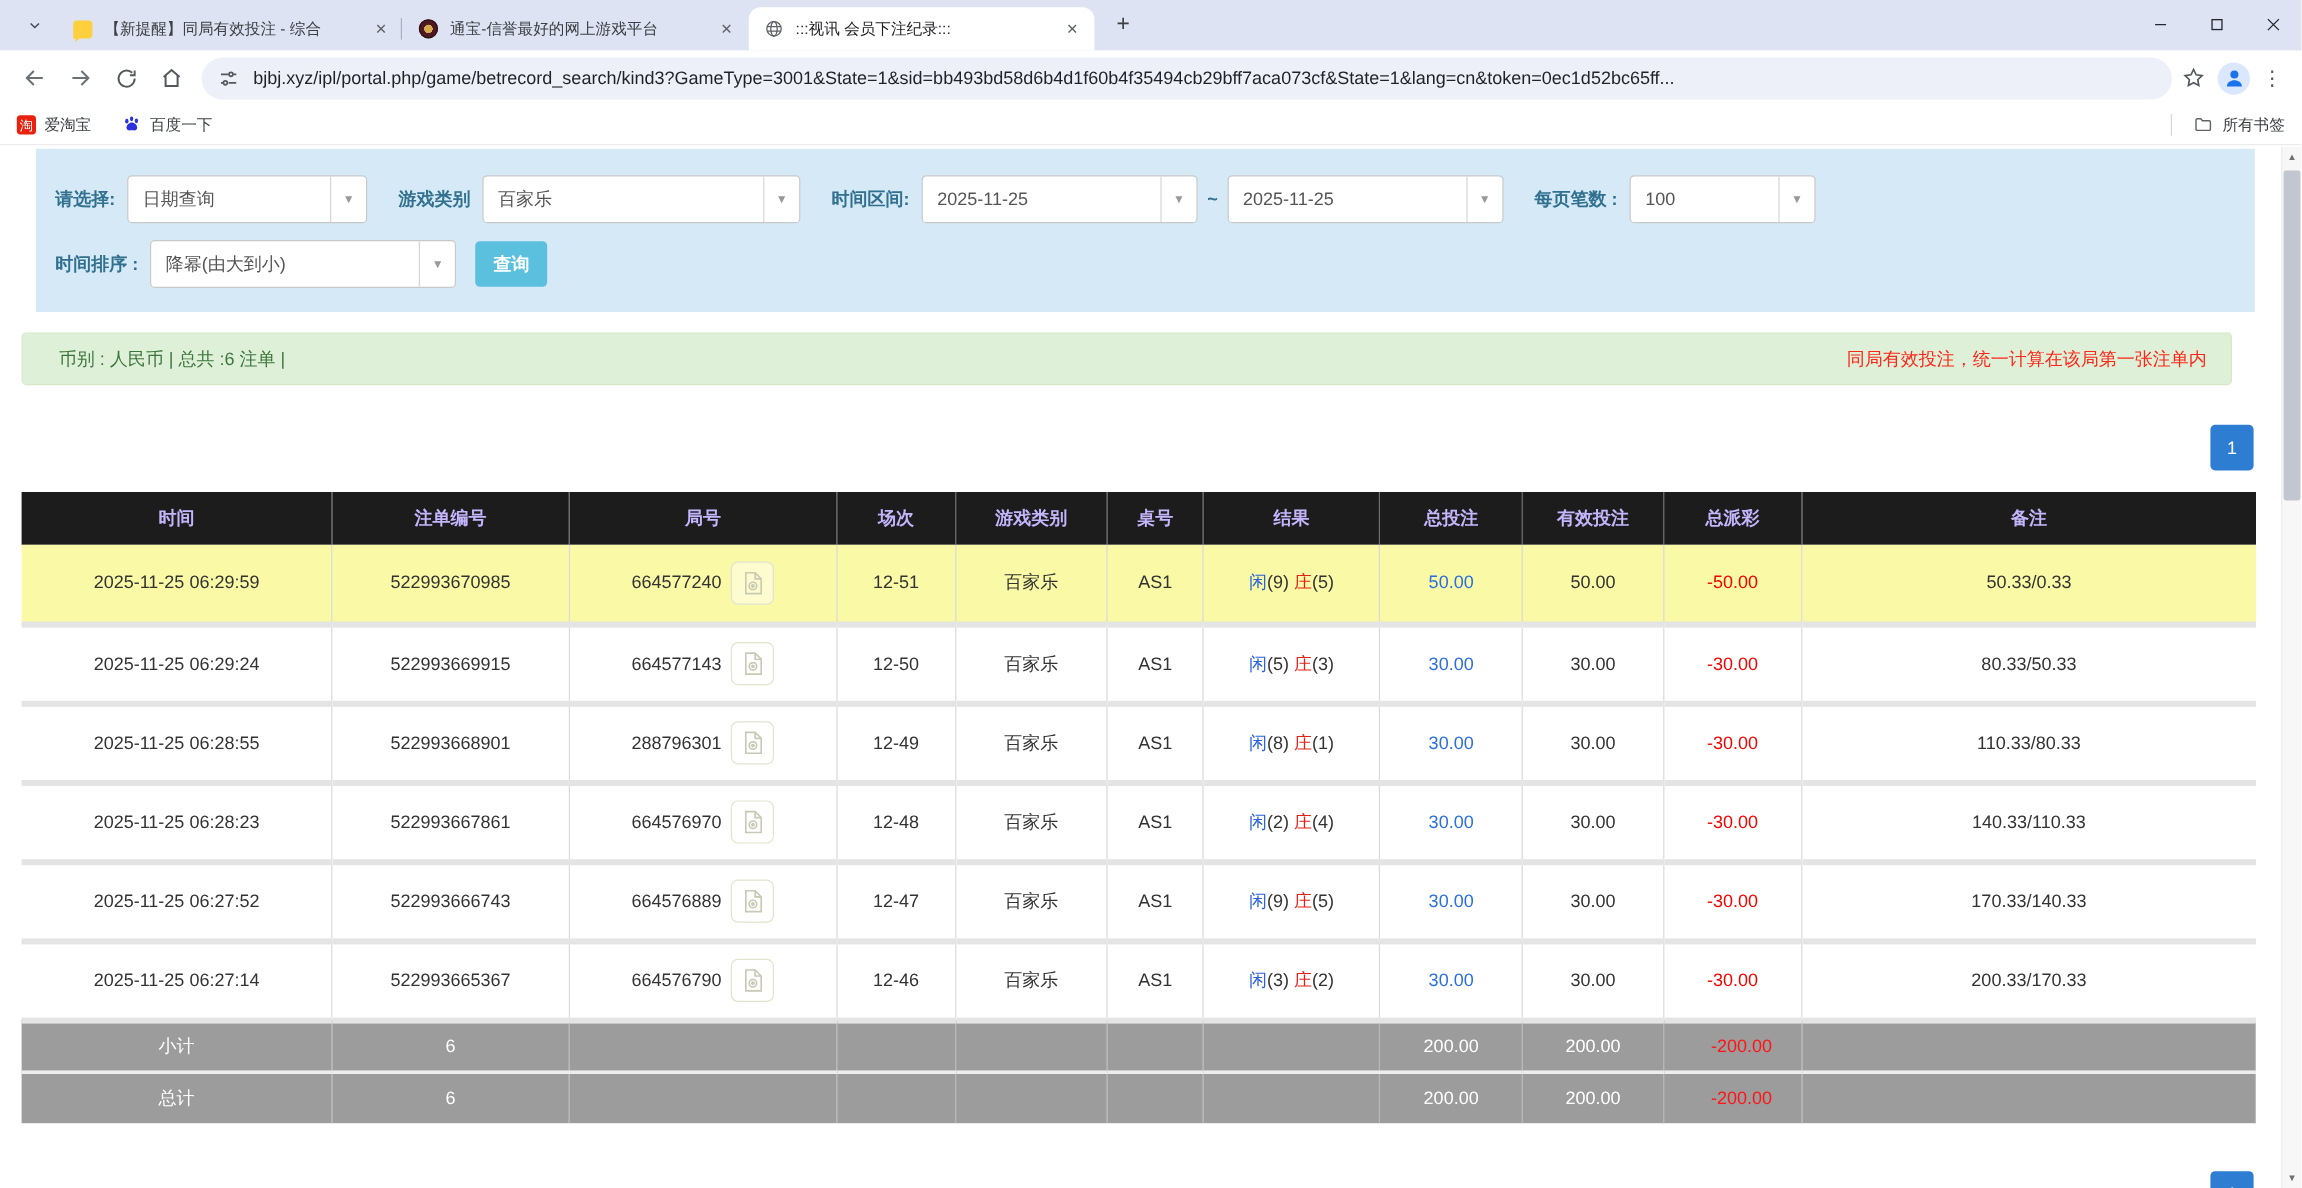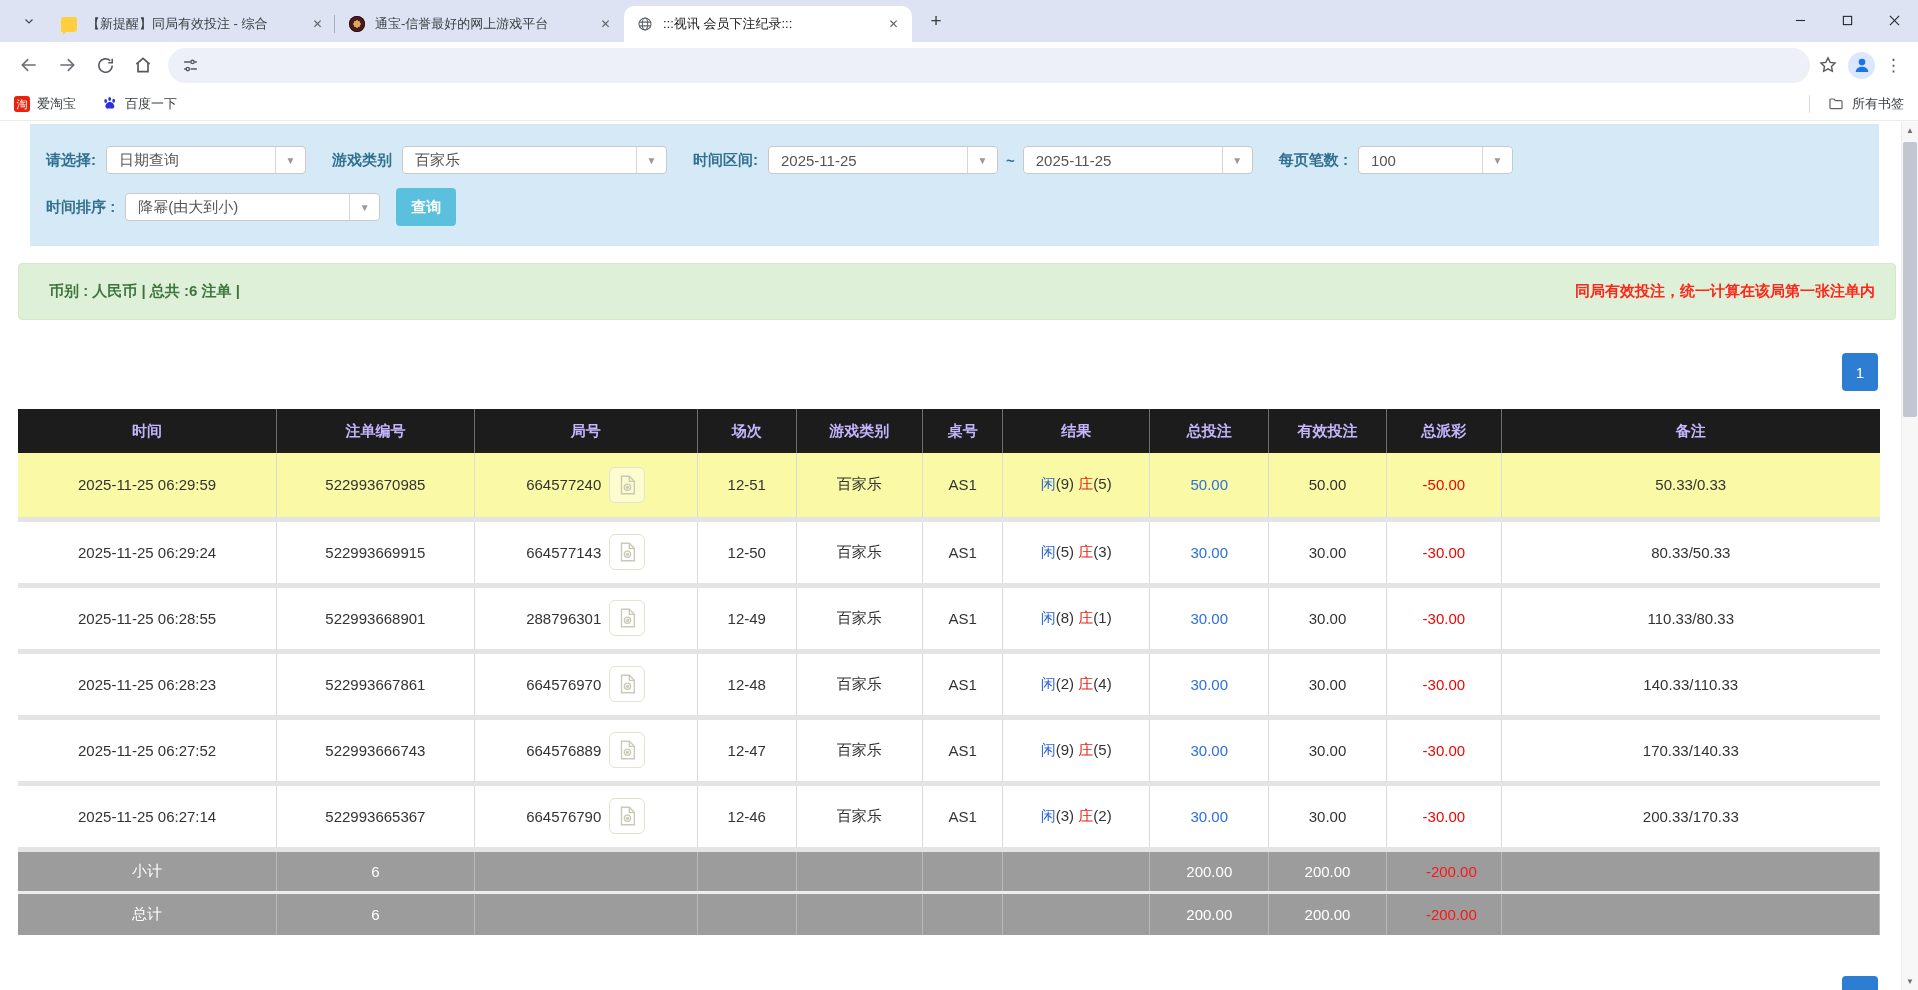--- a/index.html
+++ b/index.html
@@ -37,27 +37,27 @@
   .bm-divider { width:1px; height:18px; background:#d7d7d7; margin-right:10px; }
 
   
   .content { position:absolute; top:122px; left:0; right:0; bottom:0; background:#fff; overflow:hidden; }
 
   .filter-panel { margin:2px 39px 0 30px; background:#d5eaf6; padding:22px 12px 20px 12px; }
   .f-row { display:flex; align-items:center; }
   .f-row + .f-row { margin-top:14px; }
   .f-label { font-size:15px; font-weight:bold; color:#31708f; margin:0 10px 0 4px; white-space:nowrap; }
   .tilde { font-size:15px; font-weight:bold; color:#31708f; margin:0 8px; }
-  .combo { display:flex; align-items:stretch; background:#fff; border:1px solid #c9c9c9; border-radius:4px; height:28px; overflow:hidden; }
+  .combo { display:flex; align-items:stretch; background:#fff; border:1px solid #c9c9c9; border-radius:4px; height:40px; overflow:hidden; }
   .combo .val { flex:1; display:flex; align-items:center; padding:0 12px; font-size:15px; color:#555; white-space:nowrap; overflow:hidden; }
   .combo .caret { width:30px; border-left:1px solid #d6d6d6; display:flex; align-items:center; justify-content:center; color:#999; font-size:10px; }
   .gap { width:22px; }
   .btn-search { margin-left:16px; background:#5bc0de; color:#fff; border:none; border-radius:4px; font-size:15px; padding:0 15px; height:38px; font-family:inherit;font-weight:bold; }
 
-  .summary-bar { margin:17px 22px 0 18px; height:57px; background:#dff0d8; border:1px solid #d6e9c6; border-radius:4px; display:flex; align-items:center; justify-content:space-between; padding:0 20px 0 30px;font-weight:bold; }
+  .summary-bar { margin:17px 58px 0 18px; height:44px; background:#dff0d8; border:1px solid #d6e9c6; border-radius:4px; display:flex; align-items:center; justify-content:space-between; padding:0 20px 0 30px; }
   .summary-bar .left { font-size:15px; color:#3c763d; }
   .summary-bar .note { font-size:15px; color:#ff2619; }
 
   .pager-top { margin:33px 40px 0 0; display:flex; justify-content:flex-end; }
   .page-btn { min-width:36px; height:38px; background:#2d7dd2; color:#fff; font-size:15px; border:none; border-radius:4px; font-family:inherit; }
 
   table.bets { margin:18px 38px 0 18px; width:1862px; border-collapse:collapse; table-layout:fixed; }
   .bets col.c0{width:13.9%} .bets col.c1{width:10.6%} .bets col.c2{width:12%} .bets col.c3{width:5.3%}
   .bets col.c4{width:6.8%} .bets col.c5{width:4.3%} .bets col.c6{width:7.9%} .bets col.c7{width:6.4%}
   .bets col.c8{width:6.3%} .bets col.c9{width:6.2%} .bets col.c10{width:auto}
@@ -161,20 +161,21 @@
       </svg>
   </div>
   <div class="omnibox">
     <span style="margin-right:12px;display:flex;">
       <svg width="17" height="17" viewBox="0 0 24 24" fill="none" stroke="#55595e" stroke-width="2">
           <path d="M3 7h9M17.5 7H21M3 17h3.5M12 17h9"></path>
           <circle cx="14.8" cy="7" r="2.3"></circle>
           <circle cx="8.2" cy="17" r="2.3"></circle>
         </svg>
     </span>
+    <span class="url">bjbj.xyz/ipl/portal.php/game/betrecord_search/kind3?GameType=3001&amp;State=1&amp;sid=bb493bd58d6b4d1f60b4f35494cb29bff7aca073cf&amp;State=1&amp;lang=cn&amp;token=0ec1d52bc65ff...</span>
   </div>
   <div class="tb-right">
     <span style="display:flex;">
       <svg width="20" height="20" viewBox="0 0 24 24" fill="none" stroke="#55595e" stroke-width="1.7">
           <path d="M12 3.5l2.6 5.3 5.9.8-4.3 4.1 1 5.8-5.2-2.8-5.2 2.8 1-5.8L3.5 9.6l5.9-.8z"></path>
         </svg>
     </span>
     <span class="avatar">
       <svg width="20" height="20" viewBox="0 0 24 24" fill="#1a73e8">
           <circle cx="12" cy="8.5" r="4"></circle>

